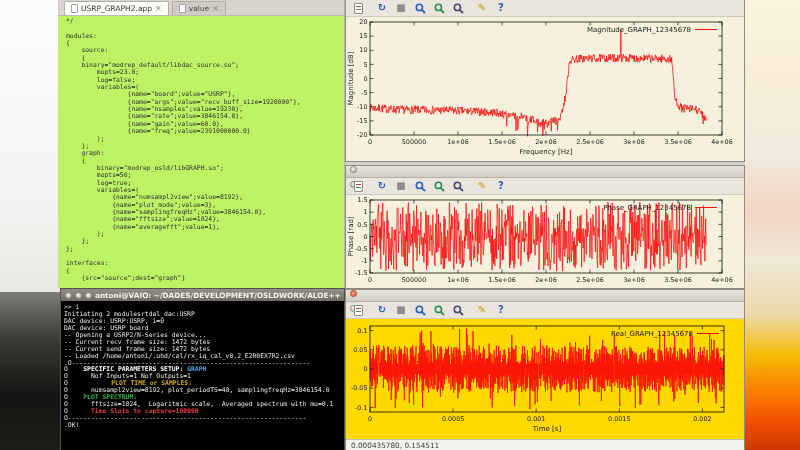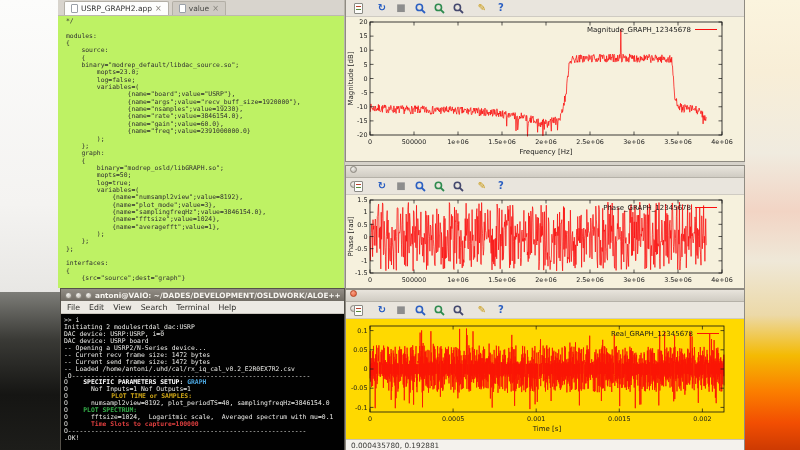--- a/index.html
+++ b/index.html
@@ -92,28 +92,20 @@
     <div class="code" id="code"><div>*/</div><div> </div><div>modules:</div><div>{</div><div>    source:</div><div>    {</div><div>    binary="modrep_default/libdac_source.so";</div><div>        mopts=23.0;</div><div>        log=false;</div><div>        variables=(</div><div>                {name="board";value="USRP"},</div><div>                {name="args";value="recv_buff_size=1920000"},</div><div>                {name="nsamples";value=19230},</div><div>                {name="rate";value=3846154.0},</div><div>                {name="gain";value=60.0},</div><div>                {name="freq";value=2391000000.0}</div><div>        );</div><div>    };</div><div>    graph:</div><div>    {</div><div>        binary="modrep_osld/libGRAPH.so";</div><div>        mopts=50;</div><div>        log=true;</div><div>        variables=(</div><div>            {name="numsampl2view";value=8192},</div><div>            {name="plot_mode";value=3},</div><div>            {name="samplingfreqHz";value=3846154.0},</div><div>            {name="fftsize";value=1024},</div><div>            {name="averagefft";value=1},</div><div>        );</div><div>    };</div><div>};</div><div> </div><div>interfaces:</div><div>{</div><div>    {src="source";dest="graph"}</div></div>
   </section>
 
   <section class="terminal">
     <div class="term-title">
       <span class="winbtn"></span>
       <span class="winbtn"></span>
       <span class="winbtn"></span>
       <span class="title-text">antoni@VAIO: ~/DADES/DEVELOPMENT/OSLDWORK/ALOE++WORKING/aloe-2</span>
     </div>
-    <div class="menubar" id="term-menu">
-        <span>File</span>
-        <span>Edit</span>
-        <span>View</span>
-        <span>Search</span>
-        <span>Terminal</span>
-        <span>Help</span>
-      </div>
     <div class="term-body" id="term-body"><div><span class="t-w">&gt;&gt; i</span></div><div><span class="t-w">Initiating 2 modulesrtdal_dac:USRP</span></div><div><span class="t-w">DAC device: USRP:USRP, i=0</span></div><div><span class="t-w">DAC device: USRP board</span></div><div><span class="t-w">-- Opening a USRP2/N-Series device...</span></div><div><span class="t-w">-- Current recv frame size: 1472 bytes</span></div><div><span class="t-w">-- Current send frame size: 1472 bytes</span></div><div><span class="t-w">-- Loaded /home/antoni/.uhd/cal/rx_iq_cal_v0.2_E2R0EX7R2.csv</span></div><div><span class="t-w">.O--------------------------------------------------------------</span></div><div><span class="t-w">O    </span><span class="t-wb">SPECIFIC PARAMETERS SETUP: </span><span class="t-blue">GRAPH</span></div><div><span class="t-w">O      Nof Inputs=1 Nof Outputs=1</span></div><div><span class="t-w">O    </span><span class="t-yellow">PLOT TIME or SAMPLES:</span></div><div><span class="t-w">O      numsampl2view=8192, plot_periodTS=40, samplingfreqHz=3846154.0</span></div><div><span class="t-w">O    </span><span class="t-green">PLOT SPECTRUM:</span></div><div><span class="t-w">O      fftsize=1024,  Logaritmic scale,  Averaged spectrum with mu=0.1</span></div><div><span class="t-w">O      </span><span class="t-red">Time Slots to capture=100000</span></div><div><span class="t-w">O--------------------------------------------------------------</span></div><div><span class="t-w">.OK!</span></div></div>
   </section>
 
   <section class="gwin gwin-0">
     <div class="gtoolbar">
         <span class="gicon">
           <span class="sheet-icon"></span>
         </span>
         <span class="gicon sep" style="color: rgb(43, 95, 194);">↻</span>
         <span class="gicon" style="color: rgb(141, 141, 141);">■</span>
@@ -360,15 +352,15 @@
         <line x1="24" y1="69.19642857142857" x2="27.5" y2="69.19642857142857" style="stroke:#111;stroke-width:0.7"></line>
         <line x1="378" y1="69.19642857142857" x2="374.5" y2="69.19642857142857" style="stroke:#111;stroke-width:0.7"></line>
         <text x="21.5" y="71.39642857142857" text-anchor="end" font-size="6.4" fill="#1a1a1a">-0.05</text>
         <line x1="24" y1="88.39285714285714" x2="27.5" y2="88.39285714285714" style="stroke:#111;stroke-width:0.7"></line>
         <line x1="378" y1="88.39285714285714" x2="374.5" y2="88.39285714285714" style="stroke:#111;stroke-width:0.7"></line>
         <text x="21.5" y="90.59285714285714" text-anchor="end" font-size="6.4" fill="#1a1a1a">-0.1</text>
         <text x="201" y="112" text-anchor="middle" font-size="7" fill="#1a1a1a">Time [s]</text>
         <text x="347" y="17" text-anchor="end" font-size="7" fill="#1a1a1a">Real_GRAPH_12345678</text>
         <line x1="351" y1="14.5" x2="373" y2="14.5" stroke="#fa1505" stroke-width="1"></line>
       </svg>
-    <div class="statusbar">0.000435780, 0.192881</div>
+    <div class="statusbar">0.000435780, 0.154511</div>
   </section>
 </div>
 
 </body></html>

